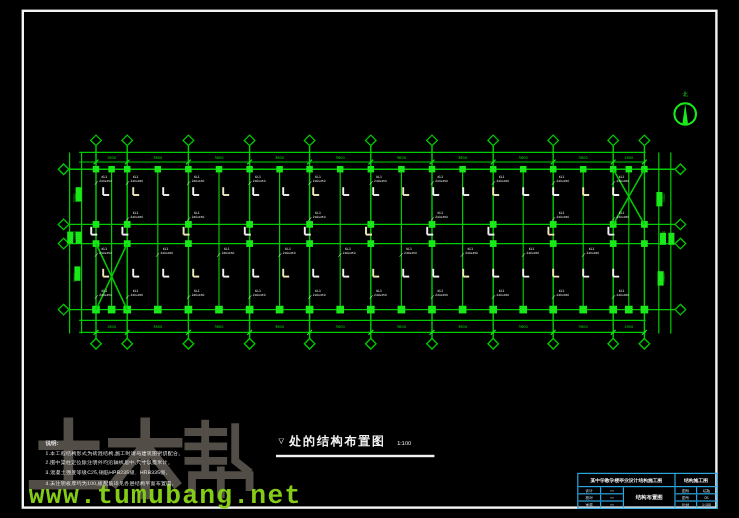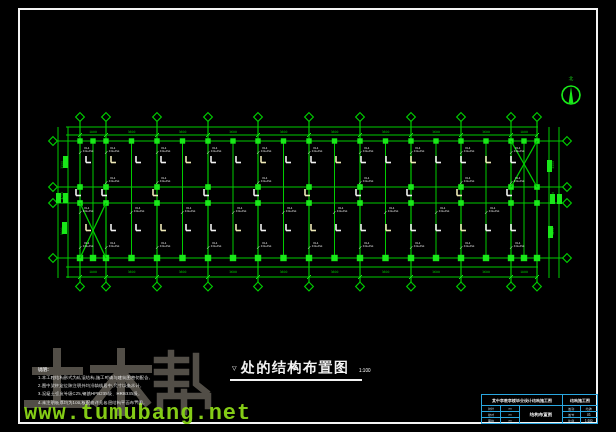--- a/index.html
+++ b/index.html
@@ -11,21 +11,21 @@
   
   #wm-url{left:24px;top:401px;font-size:22px;font-weight:bold;letter-spacing:1px;
           color:#84cc16;white-space:nowrap;font-family:Liberation Mono, monospace;}
   
   #notes{left:38px;top:366px;color:#e8e8e8;}
   #notes .h{font-size:4.6px;font-weight:bold;line-height:8px;}
   #notes .ln{font-size:4.2px;line-height:8.2px;white-space:nowrap;letter-spacing:.2px;}
   
   #title-row{left:232px;top:358px;color:#f2f2f2;white-space:nowrap;}
   #title-prefix{font-size:6px;vertical-align:2px;}
-  #title-text{font-size:14px;font-weight:bold;letter-spacing:1.5px;font-family:Liberation Mono, monospace;}
+  #title-text{font-size:10px;font-weight:bold;letter-spacing:1.5px;font-family:Liberation Mono, monospace;}
   #title-scale{font-size:4.6px;margin-left:5px;}
   #title-underline{left:230px;top:379px;width:132px;height:2px;background:#f2f2f2;}
   
   #tblock{left:481px;top:394px;width:117px;height:30px;border:1.5px solid #2aa7e0;
           box-sizing:border-box;display:flex;flex-direction:column;color:#eee;}
   #tblock *{box-sizing:border-box;}
   .tb-row{display:flex;}
   .tb-head{height:11px;border-bottom:1px solid #2aa7e0;}
   .tb-head .cell{display:flex;align-items:center;justify-content:center;
       font-size:4px;font-weight:bold;white-space:nowrap;overflow:hidden;}

